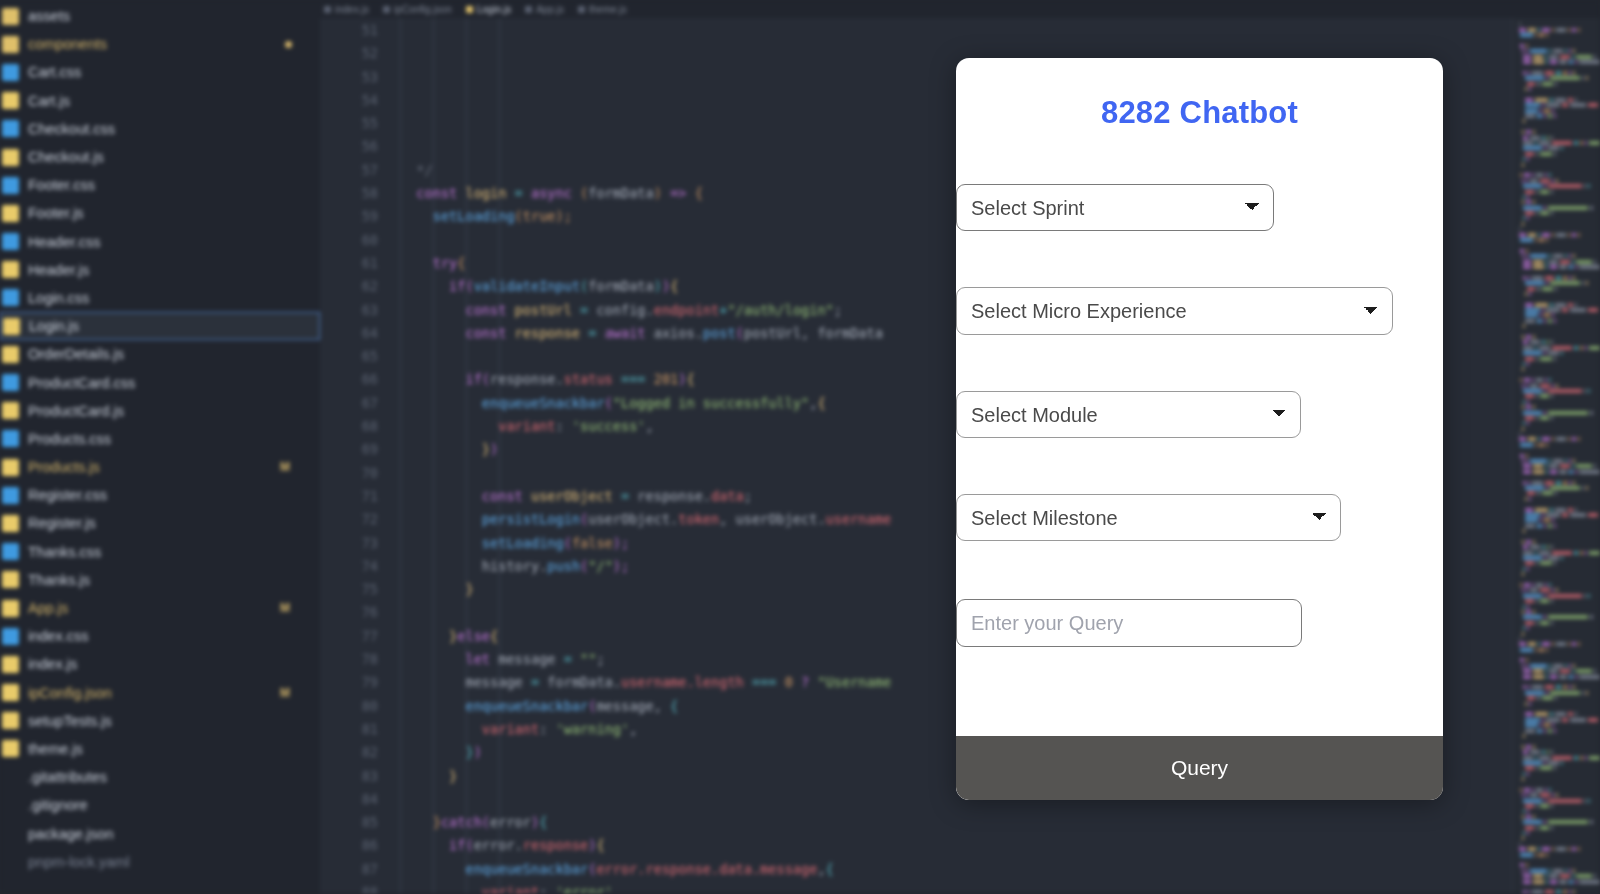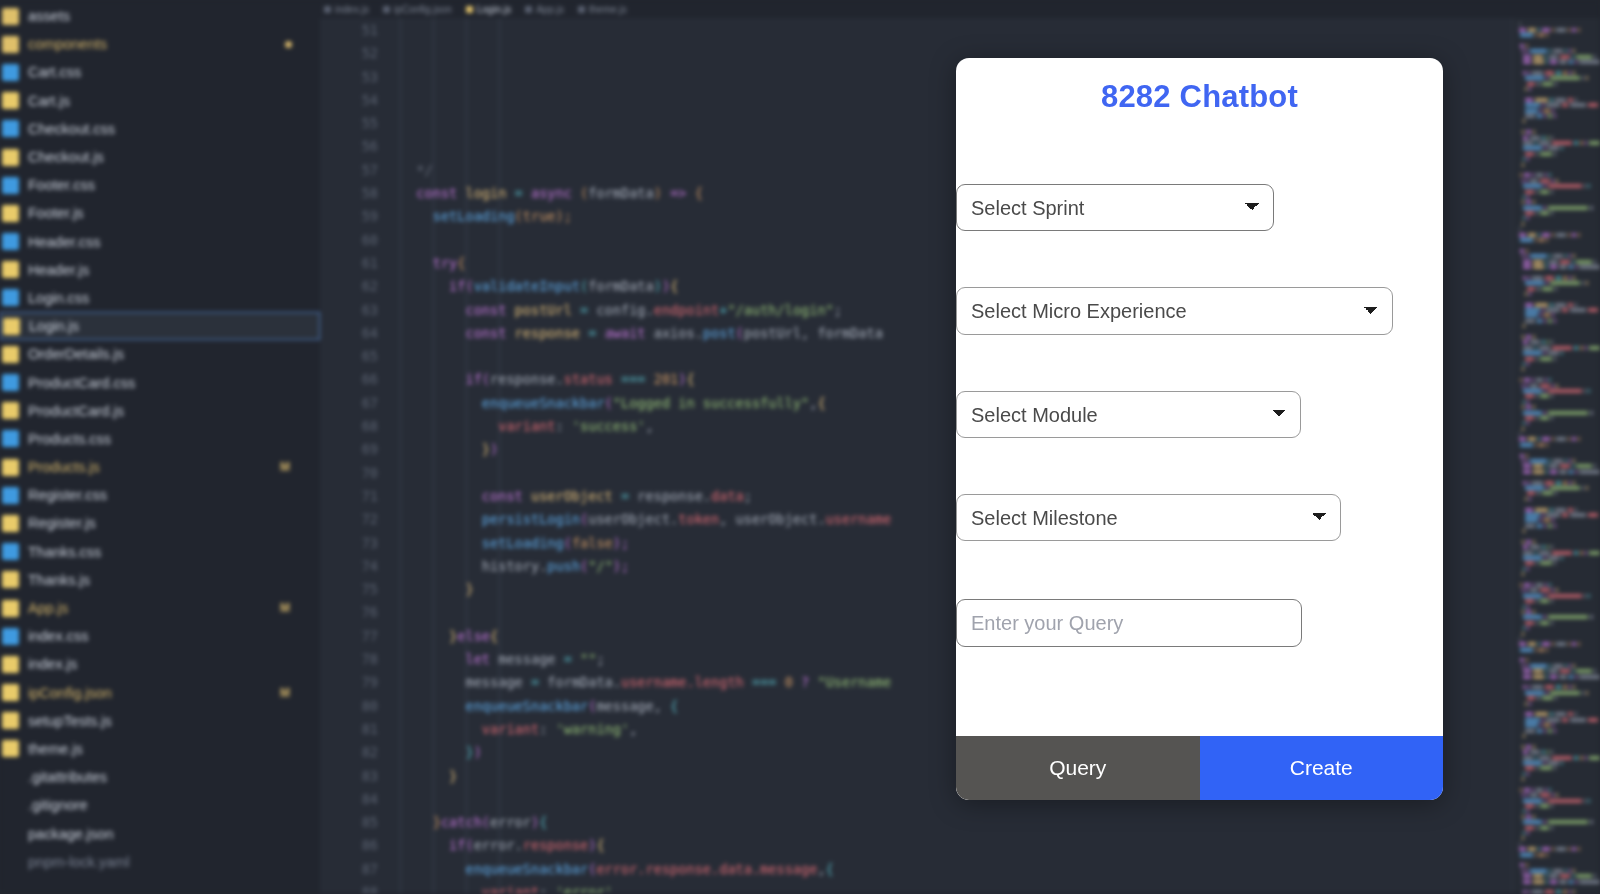--- a/index.html
+++ b/index.html
@@ -148,21 +148,21 @@
     width: 487px; height: 742px;
     background: #ffffff;
     border-radius: 13px;
     box-shadow: 0 4px 26px rgba(0,0,0,.35);
     overflow: hidden;
     display: flex; flex-direction: column;
   }
   .modal-body {
     flex: 1 1 auto;
     position: relative;
-    padding: 0;
+    padding: 16px;
   }
   .modal-title {
     text-align: center;
     color: #4066f2;
     font-size: 31px;
     font-weight: bold;
     margin-top: 21px;
     letter-spacing: .2px;
   }
 
@@ -1386,17 +1386,16 @@
 
       <div class="field" style="left:0px; top:436px; width:385px; height:47px;">
         <select class="sel light">
           <option>Select Milestone</option>
         </select>
       </div>
     </div>
 
     <div class="modal-footer">
       <button class="btn btn-back">Query</button>
-      <button class="btn btn-create">Create</button>
     </div>
   </div>
 
 </div>
 
 </body></html>

